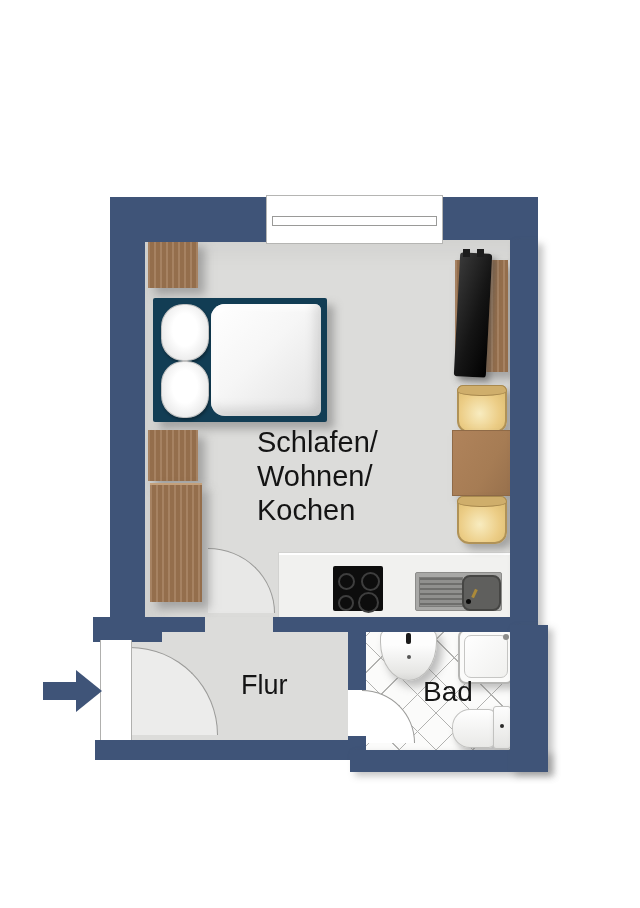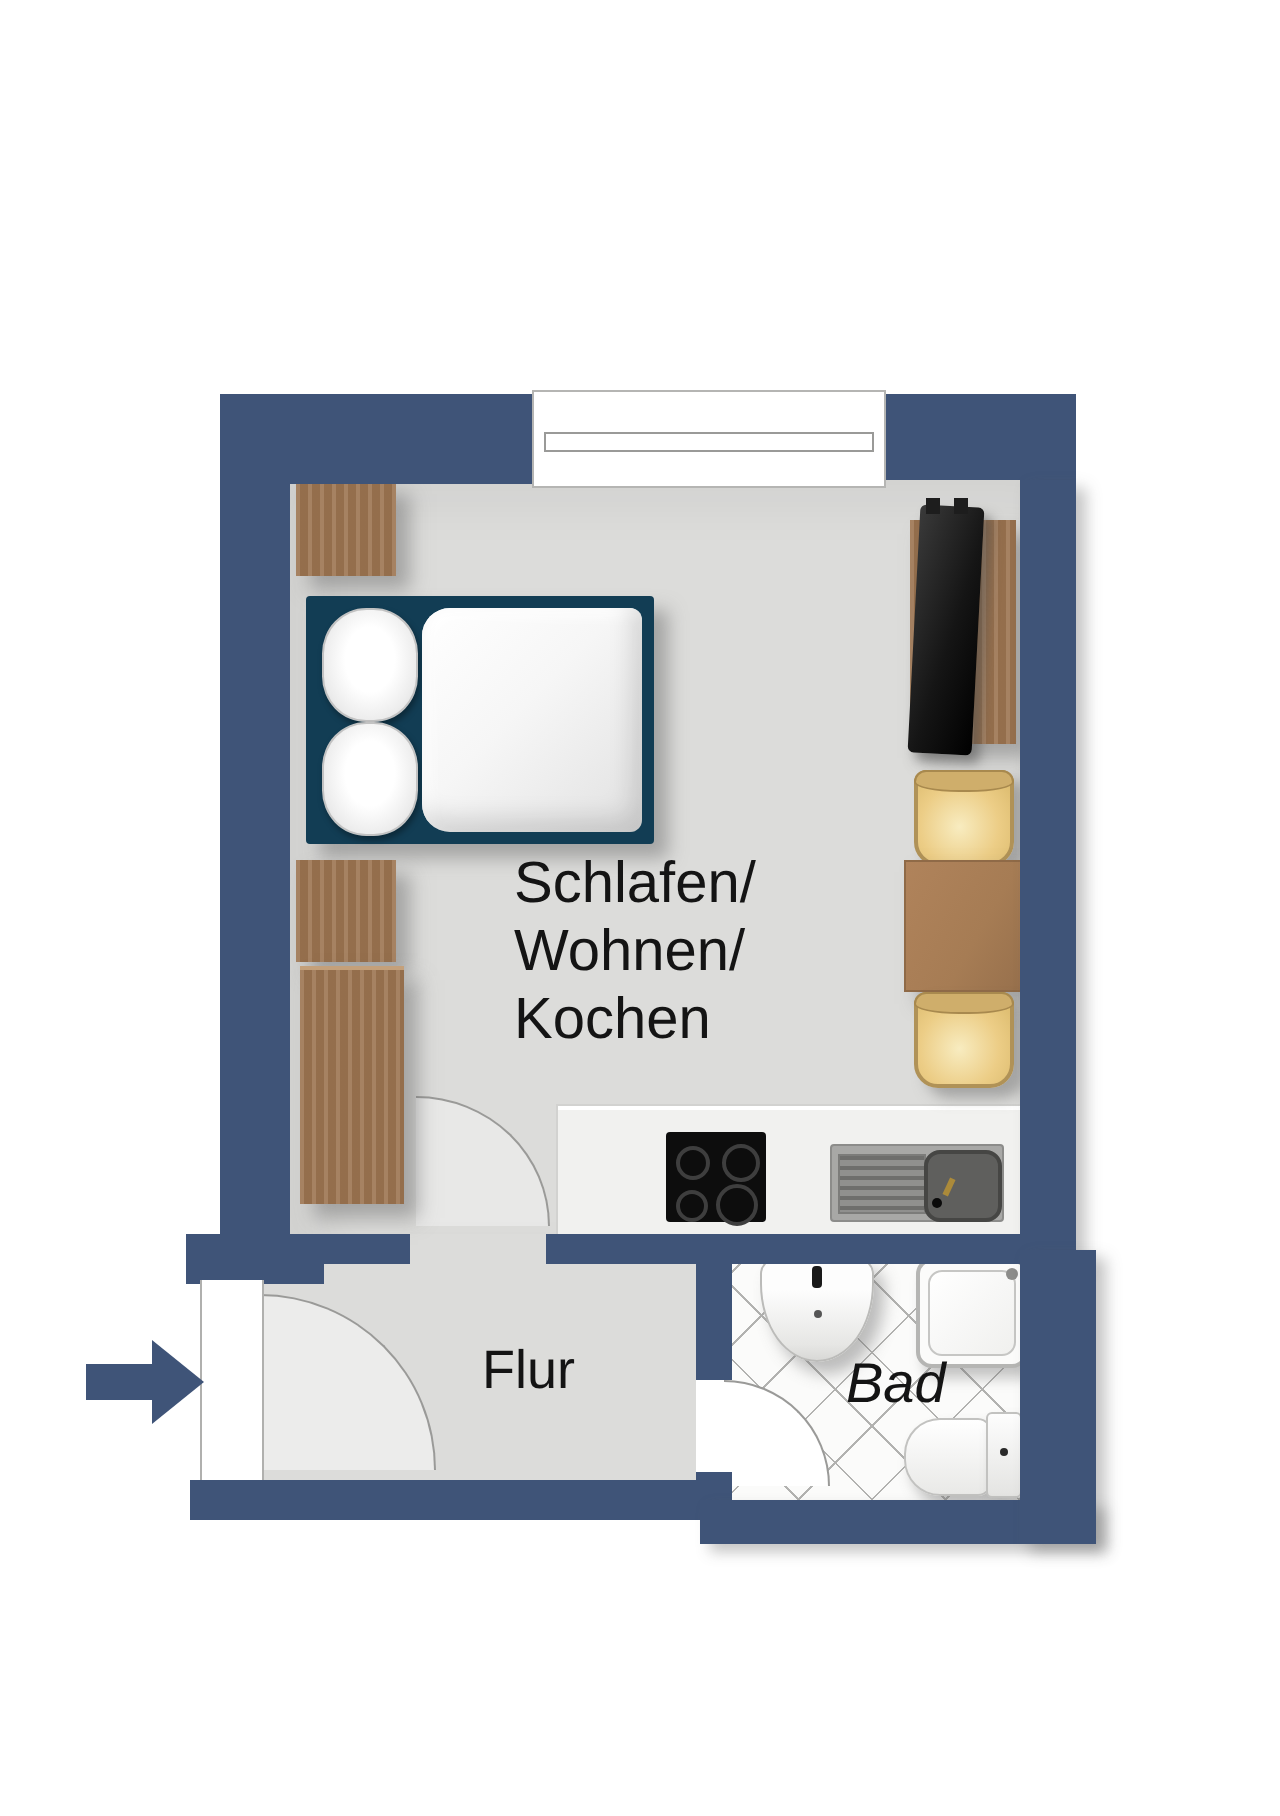--- a/index.html
+++ b/index.html
@@ -84,21 +84,21 @@
     border:1px solid #c2c2c0;border-radius:3px;box-shadow:4px 5px 7px rgba(110,110,110,.45);}
   #toilet-button{position:absolute;left:48px;top:18px;width:4px;height:4px;background:#2a2a2a;border-radius:50%;}
   
   #arrow-shaft{position:absolute;background:var(--arrow,#3f5478);}
   #arrow-head{position:absolute;width:0;height:0;border-top:21px solid transparent;
     border-bottom:21px solid transparent;border-left:26px solid var(--arrow,#3f5478);}
   
   .room-label{position:absolute;color:var(--label_text,#141414);white-space:pre-line;}
   #label-main{left:257px;top:383px;font-size:29px;line-height:34px;}
   #label-flur{left:241px;top:628px;font-size:27px;}
-  #label-bad{left:423px;top:634px;font-size:28px;font-style:italic;}
+  #label-bad{left:423px;top:634px;font-size:28px;}
 </style>
 </head>
 <body>
 
 <div id="plan">
 
   <div class="floor" id="floor-main" style="left:145px;top:198px;width:365px;height:377px;"></div>
   <div class="floor" id="floor-flur" style="left:128px;top:590px;width:224px;height:108px;"></div>
   <div class="floor" id="floor-bad" style="left:362px;top:590px;width:148px;height:118px;"></div>
   <div class="floor" style="left:205px;top:575px;width:68px;height:15px;"></div>

